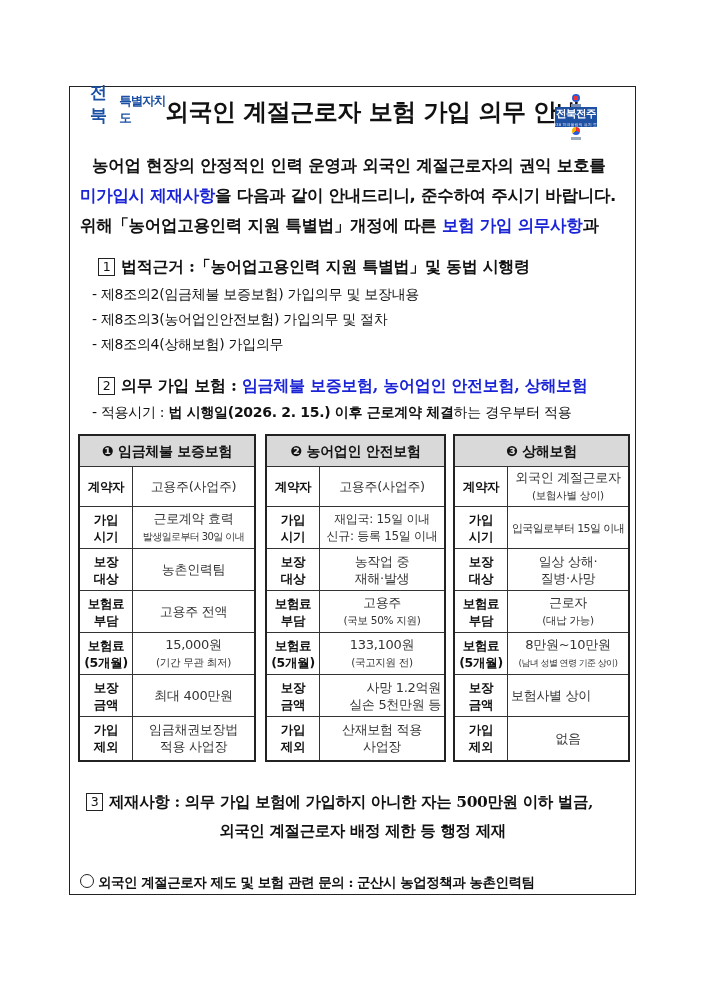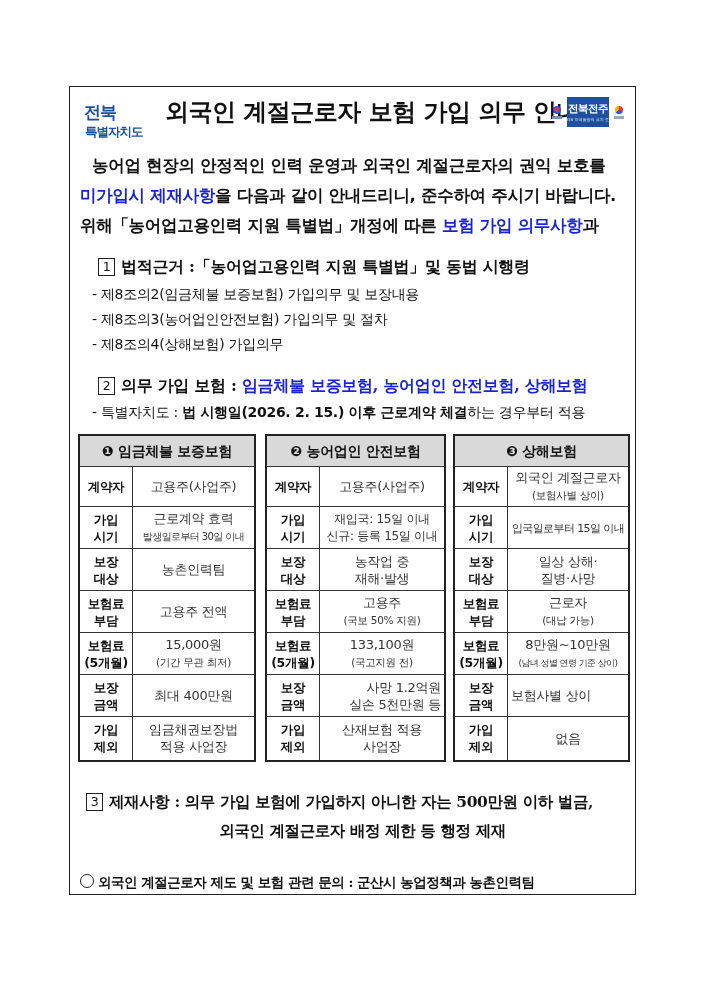--- a/index.html
+++ b/index.html
@@ -3,25 +3,25 @@
 <meta charset="utf-8">
 <style>
   html, body { margin:0; padding:0; background:#ffffff; }
   body { width:707px; height:1000px; position:relative; overflow:hidden;
          font-family:"DejaVu Sans","Liberation Sans",sans-serif; color:#111; }
   .frame { position:absolute; left:69px; top:86px; width:567px; height:809px;
            border:1.5px solid #222; box-sizing:border-box; }
   .abs { position:absolute; }
 
   
-  .logo-left { left:84px; top:101px; width:80px; height:26px; display:flex; align-items:flex-start;flex-direction:column; }
+  .logo-left { left:90px; top:101px; width:80px; height:26px; display:flex; align-items:flex-end; }
   .logo-left .big { color:#1a4fa3; font-weight:bold; font-size:17px; letter-spacing:-1px; }
   .logo-left .small { color:#1a4fa3; font-weight:bold; font-size:12.5px; letter-spacing:-1px; margin-left:1px; }
   .title { left:165px; top:96px; font-size:24px; font-weight:bold; letter-spacing:-0.5px; white-space:nowrap; }
-  .logo-right { left:550px; top:94px; width:76px; height:36px; display:flex; align-items:center; }
+  .logo-right { left:538px; top:94px; width:76px; height:36px; display:flex; align-items:center;flex-direction:column; }
   .logo-right .emb1, .logo-right .emb2 { width:14px; height:28px; display:flex; flex-direction:column; align-items:center; justify-content:center; }
   .dot { width:8px; height:8px; border-radius:50%; }
   .bar { width:10px; height:3px; margin-top:2px; background:#7a8fb5; }
   .logo-right .box { width:42px; height:30px; background:#1d4fa3; color:#fff; display:flex; flex-direction:column; align-items:center; justify-content:center; margin:0 3px; }
   .logo-right .box .t1 { font-size:10.5px; font-weight:bold; letter-spacing:-0.5px; }
   .logo-right .box .t2 { font-size:4px; opacity:0.85; margin-top:1px; white-space:nowrap; }
 
   
   .intro { left:80px; top:151px; width:550px; font-size:16.5px; font-weight:bold; line-height:30px; text-align:justify; letter-spacing:-0.3px; }
   .intro .l { display:block; white-space:nowrap; }
@@ -83,21 +83,21 @@
   <span class="numbox">1</span><span>법적근거 :「농어업고용인력 지원 특별법」및 동법 시행령</span>
 </div>
 <div class="abs bullet" style="left:92px;top:286px;">- 제8조의2(임금체불 보증보험) 가입의무 및 보장내용</div>
 <div class="abs bullet" style="left:92px;top:311px;">- 제8조의3(농어업인안전보험) 가입의무 및 절차</div>
 <div class="abs bullet" style="left:92px;top:336px;">- 제8조의4(상해보험) 가입의무</div>
 
 <div class="abs sec-head" style="left:87px;top:376px;">
   <span class="numbox">2</span><span>의무 가입 보험 : </span><span class="blue">임금체불 보증보험, 농어업인 안전보험, 상해보험</span>
 </div>
 <div class="abs bullet" style="left:92px;top:404px;">
-  <span>- 특별자치도 : </span><b>법 시행일(2026. 2. 15.) 이후 근로계약 체결</b><span>하는 경우부터 적용</span>
+  <span>- 적용시기 : </span><b>법 시행일(2026. 2. 15.) 이후 근로계약 체결</b><span>하는 경우부터 적용</span>
 </div>
 
 <table class="ins" style="left:78px;top:434px;width:178px;">
   <tbody>
       <tr>
         <td class="hd" colspan="2">❶ 임금체불 보증보험</td>
       </tr>
   <tr class="r" style="height:40px;">
         <td class="lb"><span>계약자</span></td>
         <td class="v"><span>고용주(사업주)</span></td>

